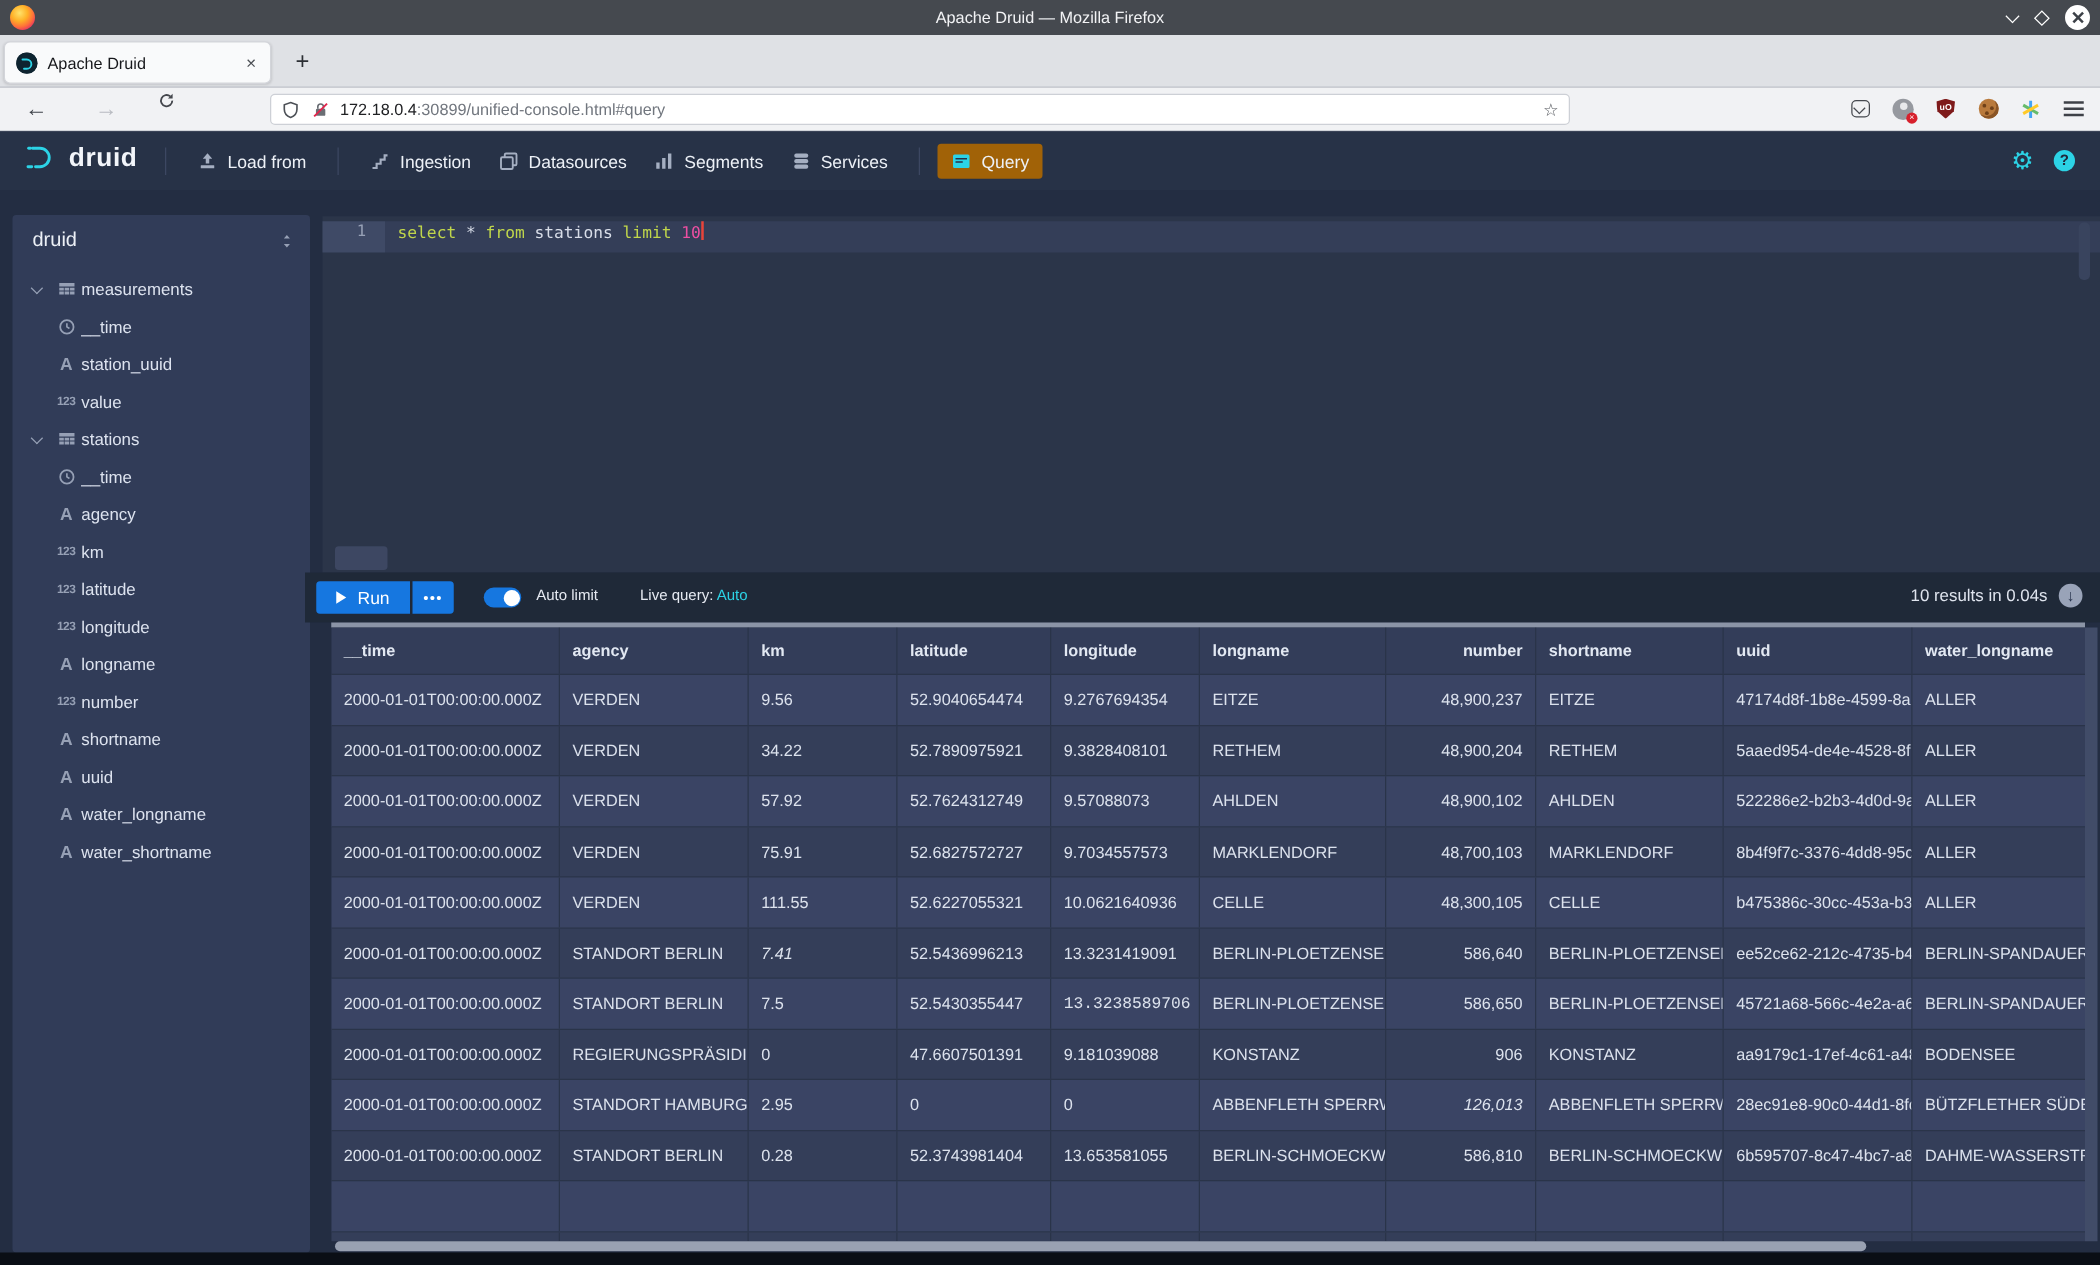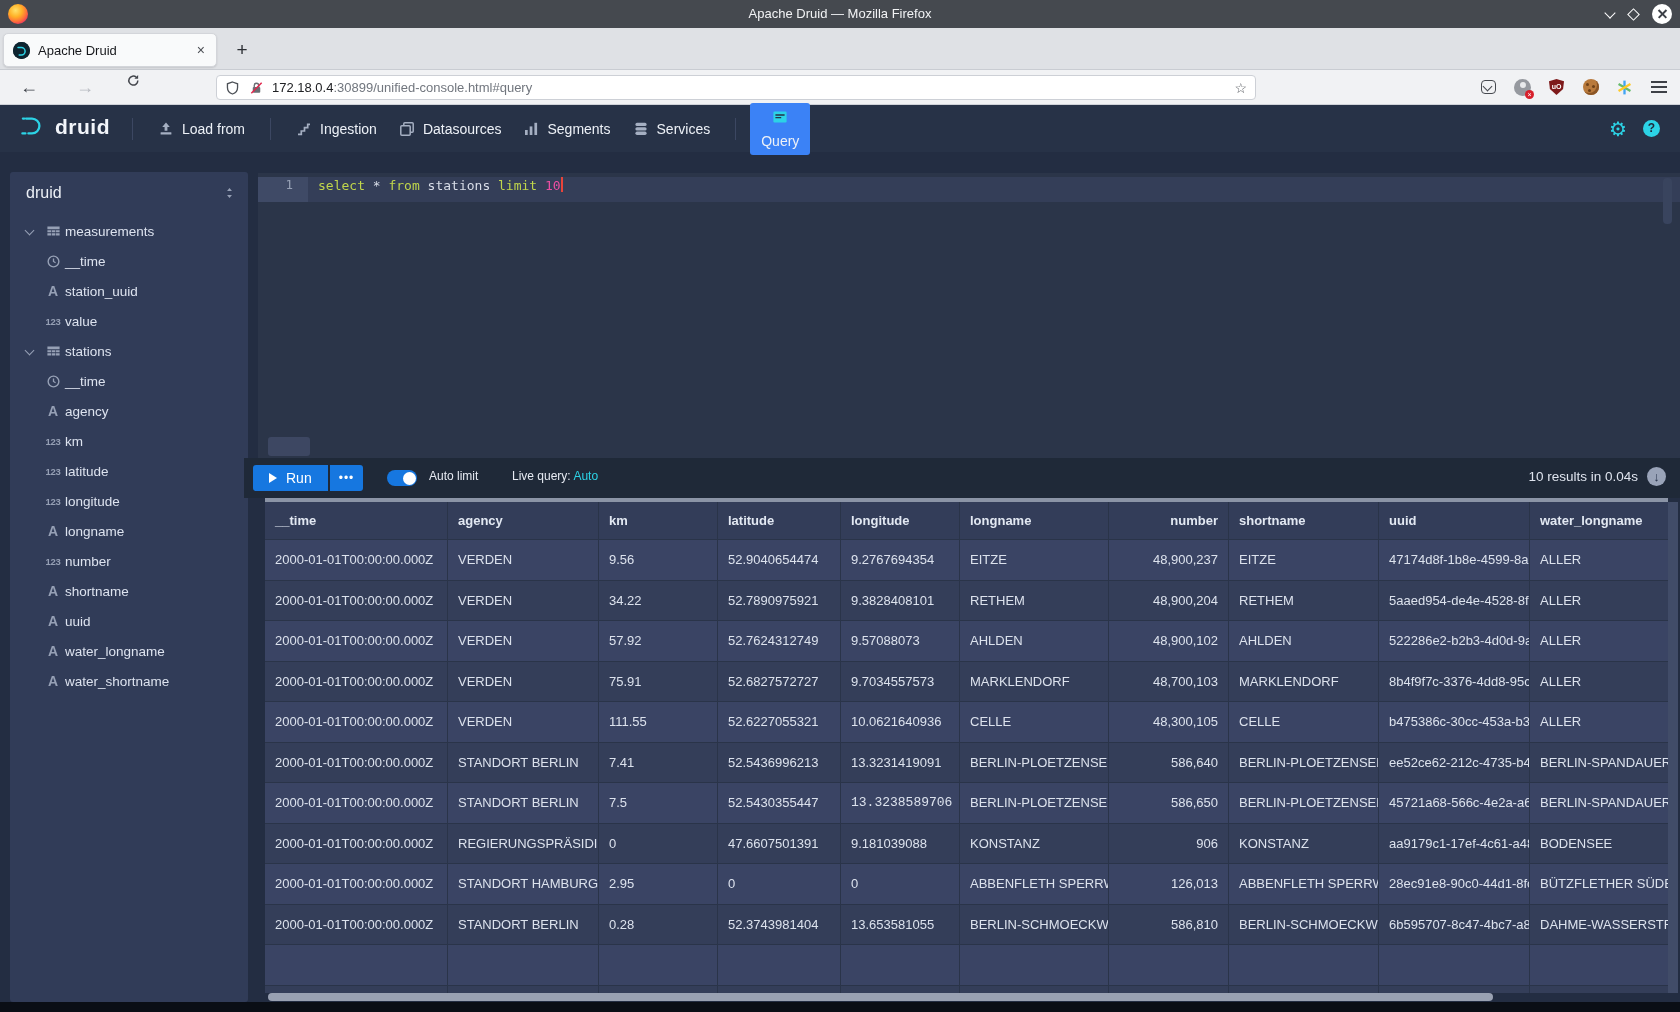--- a/index.html
+++ b/index.html
@@ -64,21 +64,21 @@
 
   
   .druidbar{position:absolute;left:0;top:105px;width:1680px;height:47px;background:#273247;}
   .brand{position:absolute;left:18px;top:9px;display:flex;align-items:center;}
   .brand-word{color:#f2f5fa;font-size:21px;font-weight:700;letter-spacing:.5px;margin-left:7px;}
   .dnav{position:absolute;left:118px;top:0;height:47px;display:flex;align-items:center;}
   .nav-sep{width:1px;height:22px;background:#3c4762;margin:0 14px;}
   .nav-item{display:flex;align-items:center;gap:8px;padding:6px 11px;border-radius:3px;
     color:#edf1f7;font-size:14px;}
   .nav-item .nicon{color:#a5afc2;display:flex;}
-  .nav-item.active{background:#3b82f6;flex-direction:column;}
+  .nav-item.active{background:#a16207;}
   .nav-item.active .nicon{color:#2cd3e6;}
   .dright{position:absolute;right:20px;top:0;height:47px;display:flex;align-items:center;gap:16px;}
   .gear{color:#2cd3e6;font-size:20px;line-height:20px;}
   .helpc{width:17px;height:17px;border-radius:50%;background:#2cd3e6;color:#20293c;
     font-size:12px;font-weight:bold;text-align:center;line-height:17px;}
 
   
   .schema{position:absolute;left:10px;top:172px;width:238px;height:830px;background:#313c58;
     border-radius:3px;}
   .schema-head{position:absolute;left:16px;top:12px;right:12px;display:flex;align-items:center;}
@@ -532,21 +532,21 @@
         <div class="tcell" style="width: 119px;">10.0621640936</div>
         <div class="tcell" style="width: 149px;">CELLE</div>
         <div class="tcell al-right" style="width: 120px;">48,300,105</div>
         <div class="tcell" style="width: 150px;">CELLE</div>
         <div class="tcell" style="width: 151px;">b475386c-30cc-453a-b3</div>
         <div class="tcell" style="width: 250px;">ALLER</div>
       </div>
       <div class="trow r-even">
         <div class="tcell" style="width: 183px;">2000-01-01T00:00:00.000Z</div>
         <div class="tcell" style="width: 151px;">STANDORT BERLIN</div>
-        <div class="tcell" style="width: 119px;">7.41</div>
+        <div class="tcell" style="width: 119px; font-style: italic;">7.41</div>
         <div class="tcell" style="width: 123px;">52.5436996213</div>
         <div class="tcell" style="width: 119px;">13.3231419091</div>
         <div class="tcell" style="width: 149px;">BERLIN-PLOETZENSEE O</div>
         <div class="tcell al-right" style="width: 120px;">586,640</div>
         <div class="tcell" style="width: 150px;">BERLIN-PLOETZENSEE O</div>
         <div class="tcell" style="width: 151px;">ee52ce62-212c-4735-b4</div>
         <div class="tcell" style="width: 250px;">BERLIN-SPANDAUER-SC</div>
       </div>
       <div class="trow r-odd">
         <div class="tcell" style="width: 183px;">2000-01-01T00:00:00.000Z</div>
@@ -572,21 +572,21 @@
         <div class="tcell" style="width: 151px;">aa9179c1-17ef-4c61-a48</div>
         <div class="tcell" style="width: 250px;">BODENSEE</div>
       </div>
       <div class="trow r-odd">
         <div class="tcell" style="width: 183px;">2000-01-01T00:00:00.000Z</div>
         <div class="tcell" style="width: 151px;">STANDORT HAMBURG</div>
         <div class="tcell" style="width: 119px;">2.95</div>
         <div class="tcell" style="width: 123px;">0</div>
         <div class="tcell" style="width: 119px;">0</div>
         <div class="tcell" style="width: 149px;">ABBENFLETH SPERRWERK</div>
-        <div class="tcell al-right" style="width: 120px;">126,013</div>
+        <div class="tcell al-right" style="width: 120px; font-style: italic;">126,013</div>
         <div class="tcell" style="width: 150px;">ABBENFLETH SPERRWERK</div>
         <div class="tcell" style="width: 151px;">28ec91e8-90c0-44d1-8fc</div>
         <div class="tcell" style="width: 250px;">BÜTZFLETHER SÜDEREL</div>
       </div>
       <div class="trow r-even">
         <div class="tcell" style="width: 183px;">2000-01-01T00:00:00.000Z</div>
         <div class="tcell" style="width: 151px;">STANDORT BERLIN</div>
         <div class="tcell" style="width: 119px;">0.28</div>
         <div class="tcell" style="width: 123px;">52.3743981404</div>
         <div class="tcell" style="width: 119px;">13.653581055</div>

